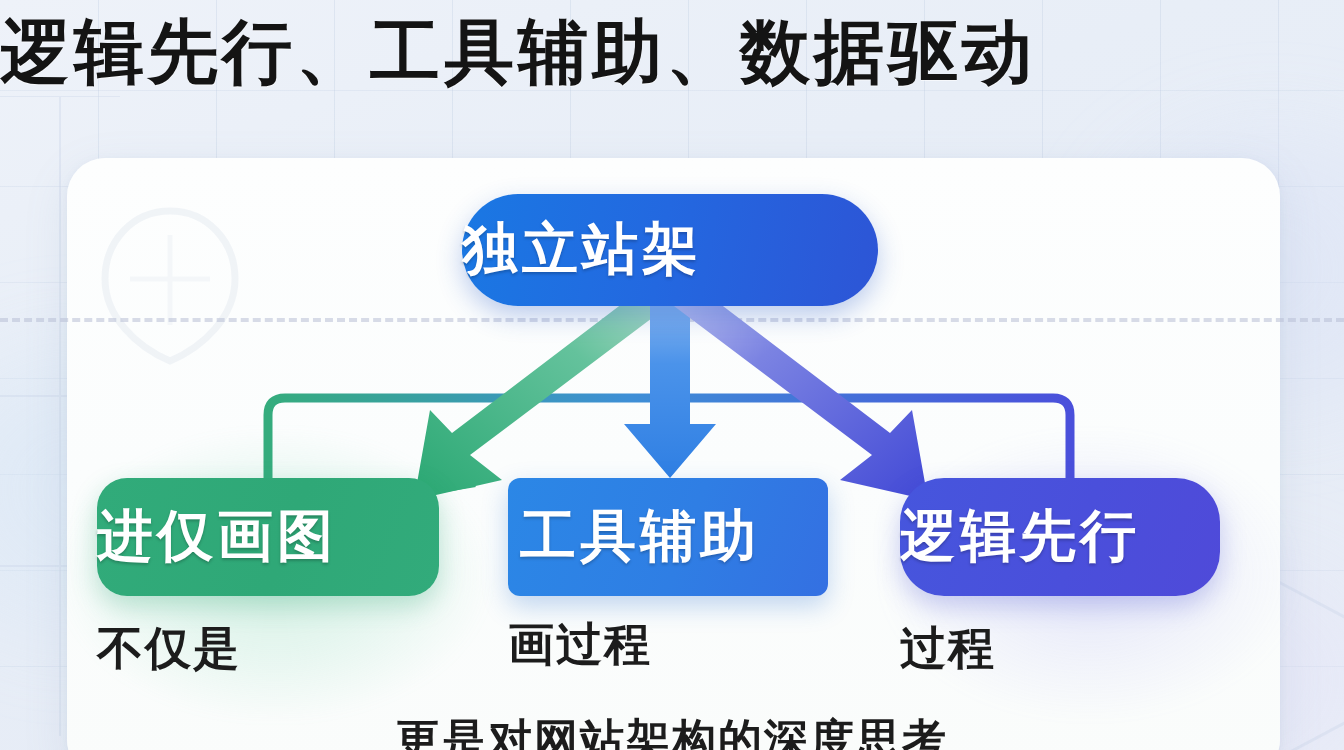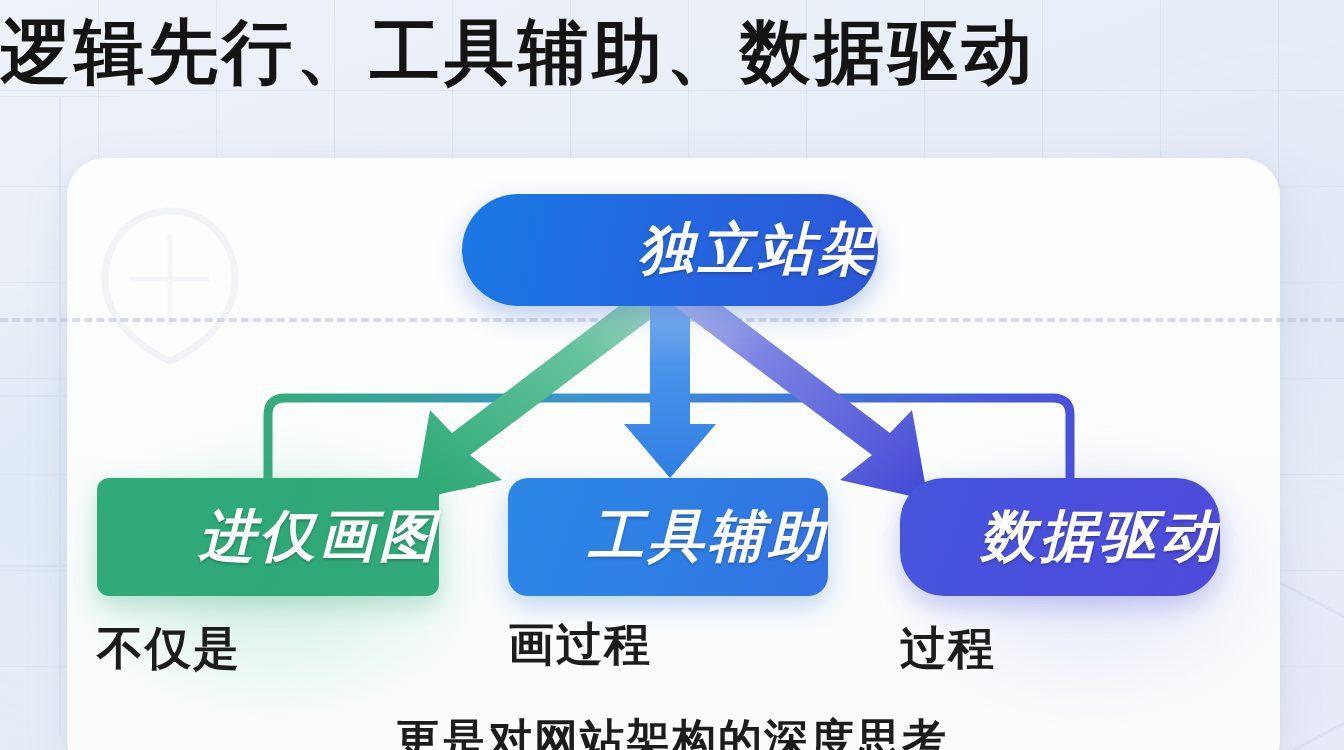--- a/index.html
+++ b/index.html
@@ -138,27 +138,26 @@
     height: 750px;
     z-index: 20;
     pointer-events: none;
   }
 
   
   .node {
     position: absolute;
     display: flex;
     align-items: center;
-    justify-content: flex-end;
+    justify-content: flex-start;
     border-radius: 999px;
     color: #ffffff;
     font-weight: 800;
     white-space: nowrap;
     z-index: 25;
-    font-style: italic;
   }
   .node-label {
     text-shadow: 0 2px 3px rgba(0,0,0,.22);
     letter-spacing: 4px;
   }
 
   #node-root {
     left: 462px;
     top: 194px;
     width: 416px;
@@ -166,35 +165,36 @@
     font-size: 56px;
     background: linear-gradient(100deg, #1a78e3 0%, #2368e0 48%, #2d55d6 100%);
     box-shadow: 0 10px 26px rgba(40,90,200,.30);
   }
 
   #node-left {
     left: 97px;
     top: 478px;
     width: 342px;
     height: 118px;
-    border-radius: 12px;
+    border-radius: 30px;
     font-size: 56px;
     background: linear-gradient(110deg, #31ab7a 0%, #2fa877 55%, #32ab7b 100%);
     box-shadow: 0 10px 26px rgba(40,160,110,.28);
   }
 
   #node-mid {
     left: 508px;
     top: 478px;
     width: 320px;
     height: 118px;
-    border-radius: 20px;
+    border-radius: 12px;
     font-size: 56px;
     background: linear-gradient(110deg, #2b87e6 0%, #2f7ee4 55%, #3470e2 100%);
     box-shadow: 0 10px 26px rgba(40,110,210,.28);
+    padding-left: 12px;
   }
 
   #node-right {
     left: 900px;
     top: 478px;
     width: 320px;
     height: 118px;
     border-radius: 44px;
     font-size: 56px;
     background: linear-gradient(110deg, #4656dd 0%, #4a4fdb 55%, #4f4ad9 100%);
@@ -327,20 +327,20 @@
 
 <div class="node" id="node-left">
   <span class="node-label">进仅画图</span>
 </div>
 
 <div class="node" id="node-mid">
   <span class="node-label">工具辅助</span>
 </div>
 
 <div class="node" id="node-right">
-  <span class="node-label">数据驱动</span>
+  <span class="node-label">逻辑先行</span>
 </div>
 
 <div class="caption" id="cap-left">不仅是</div>
 <div class="caption" id="cap-mid">画过程</div>
 <div class="caption" id="cap-right">过程</div>
 
 <div id="footnote">更是对网站架构的深度思考</div>
 
 </body></html>

